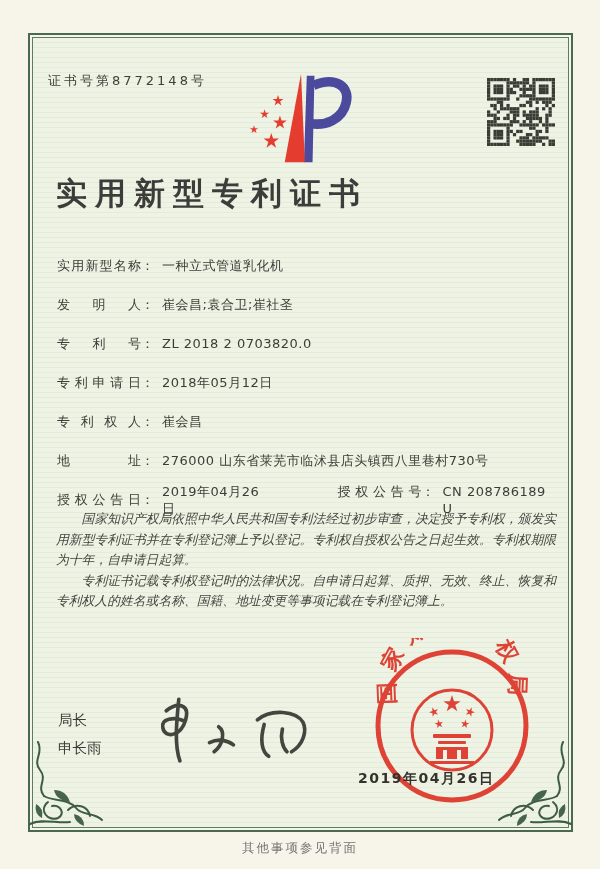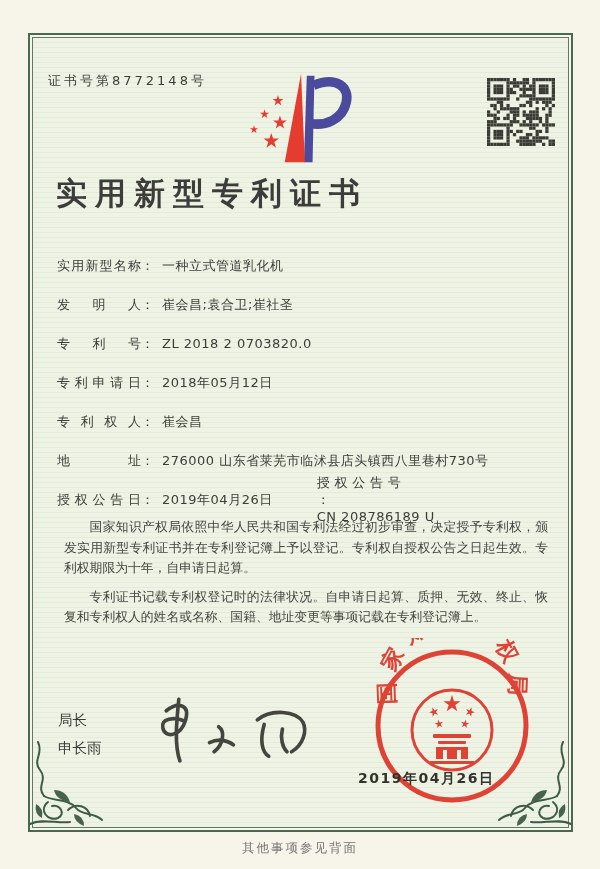--- a/index.html
+++ b/index.html
@@ -16,25 +16,25 @@
   .qr{position:absolute;left:487px;top:78px;width:68px;height:68px;}
   .title{position:absolute;left:16px;top:173px;width:100%;text-align:left;
     font-family:"DejaVu Serif",serif;font-size:31px;font-weight:600;color:#3c3c3a;
     letter-spacing:8px;text-indent:8px;padding-left:32px;}
   
   .content{position:absolute;left:57px;right:46px;top:246px;color:#3d3d38;}
   .frow{height:39px;display:flex;align-items:center;font-size:13px;line-height:17px;}
   .flabel{display:inline-block;width:84px;text-align:justify;text-align-last:justify;flex:none;}
   .fcolon{flex:none;margin-right:8px;}
   .fvalue{letter-spacing:0.5px;}
-  .grant-pair2{margin-left:44px;display:flex;flex-direction:column;}
+  .grant-pair2{margin-left:68px;display:flex;}
   
   .paras{position:absolute;left:56px;right:44px;top:509px;color:#45453f;
     font-size:12.8px;line-height:20.5px;text-align:justify;}
-  .paras p{margin:8px;text-indent:2em;}
+  .paras p{margin:0;text-indent:2em;font-style:italic;}
   
   .officer{position:absolute;left:58px;top:706px;font-size:14.5px;color:#3d3d38;line-height:28px;}
   .signature{position:absolute;left:148px;top:688px;width:180px;height:82px;}
   .seal{position:absolute;left:357px;top:638px;width:190px;height:180px;opacity:0.92;}
   .seal-date{position:absolute;left:358px;top:770px;font-size:14px;font-weight:bold;
     letter-spacing:1.5px;color:#33322c;z-index:5;}
   .page-note{position:absolute;left:0;top:803px;width:100%;text-align:center;
     font-size:11.5px;color:#45453f;letter-spacing:1px;}
   .back-note{position:absolute;left:0;top:840px;width:100%;text-align:center;
     font-size:12.5px;color:#737373;letter-spacing:2px;}

